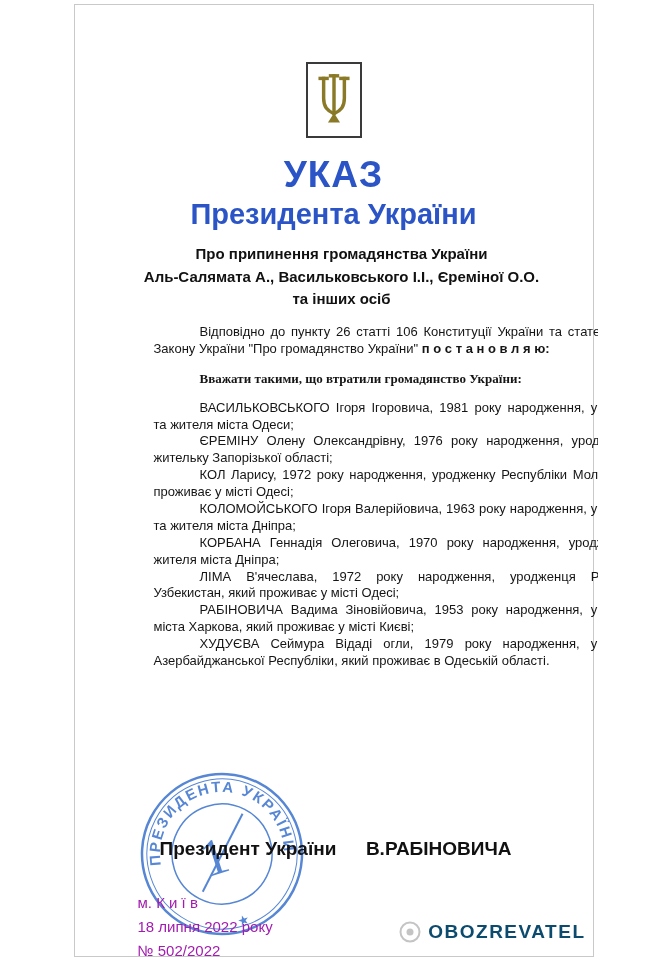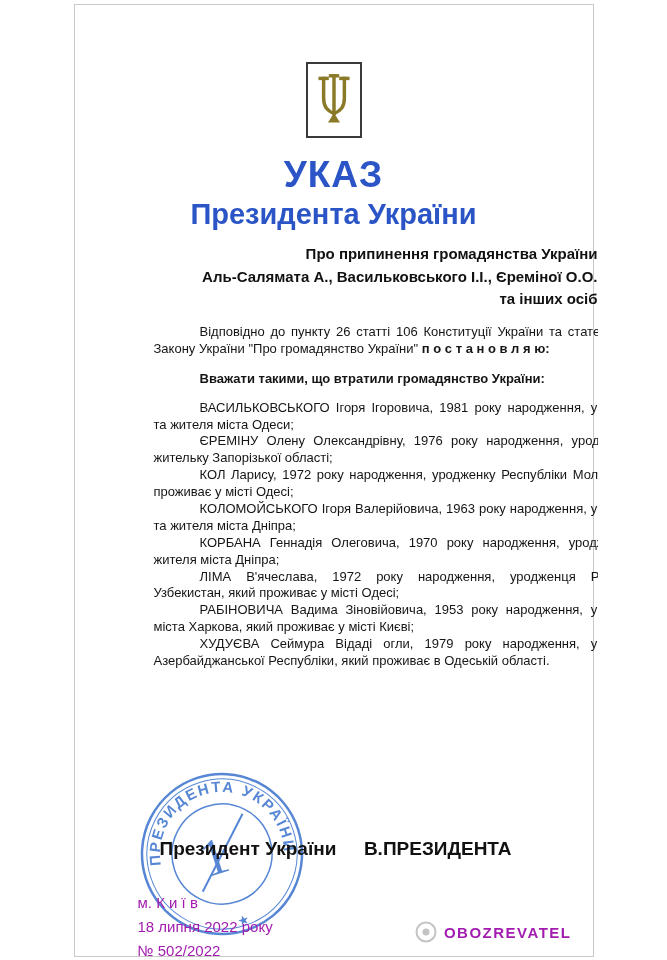--- a/index.html
+++ b/index.html
@@ -14,47 +14,47 @@
   }
   .emblem-box {
     position:absolute; top:62px; left:50%; transform:translateX(-50%);
     width:52px; height:72px; border:2px solid #3a3a3a;
     display:flex; align-items:center; justify-content:center; background:#fff;
   }
   .title-block { position:absolute; top:156px; left:0; width:100%; text-align:center; color:#2b55c6; }
   .title-1 { font-size:37px; font-weight:bold; letter-spacing:1px; line-height:1.05; }
   .title-2 { font-size:29px; font-weight:bold; margin-top:3px; }
   .subject {
-    position:absolute; top:243px; left:0; width:100%;
-    text-align:right; font-weight:bold; font-size:15px; line-height:1.5; color:#111;
+    position:absolute; top:243px; left:8px; width:100%;
+    text-align:center; font-weight:bold; font-size:15px; line-height:1.5; color:#111;
   }
   .body-text {
     position:absolute; top:324px; left:84px; width:503px;
     font-size:13px; line-height:1.3; text-align:justify; color:#151515;
   }
   .body-text p { margin:0; text-indent:46px; }
   .body-text p.intro { margin-bottom:13px; }
-  .body-text p.directive { font-weight:bold; margin-bottom:12px; }
+  .body-text p.directive { font-weight:bold; margin-bottom:12px;font-family:Liberation Serif, serif; }
   .sig-row {
     position:absolute; top:838px; left:90px; right:86px;
     display:flex; justify-content:space-between; align-items:baseline;
     font-weight:bold; font-size:19px; color:#111; z-index:3;
   }
   .stamp {
     position:absolute; left:64px; top:766px; width:176px; height:176px;
     transform:rotate(-18deg); opacity:0.88; z-index:2; pointer-events:none;
   }
   .footer-block {
     position:absolute; left:68px; top:891px; font-size:15px; line-height:1.6;
     color:#a21caf; z-index:3;
   }
   .watermark {
-    position:absolute; right:26px; top:921px;
+    position:absolute; right:12px; top:921px;
     display:flex; align-items:center; gap:7px;
-    color:#a21caf; font-size:15px; font-weight:bold; letter-spacing:1.5px; z-index:3;
+    color:#0c4a6e; font-size:19px; font-weight:bold; letter-spacing:1.5px; z-index:3;
   }
 </style>
 </head>
 <body>
 
 <div class="page">
 
   <div class="page-frame"></div>
 
   <div class="emblem-box">
@@ -109,21 +109,21 @@
         <textPath href="#stamp-arc" startOffset="8">ПРЕЗИДЕНТА  УКРАЇНИ</textPath>
       </text>
       <line x1="58" y1="118" x2="120" y2="56" stroke="#3f76cf" stroke-width="2"></line>
       <text x="80" y="106" font-size="52" fill="#3f76cf" text-anchor="middle" font-family="Liberation Serif, serif">1</text>
       <text x="88" y="162" font-size="13" fill="#3f76cf" text-anchor="middle">★</text>
     </svg>
   </div>
 
   <div class="sig-row">
     <span>Президент України</span>
-    <span>В.ПРЕЗИДЕНТА</span>
+    <span>В.РАБІНОВИЧА</span>
   </div>
 
   <div class="footer-block">
     <div>м. К и ї в</div>
     <div>18 липня 2022 року</div>
     <div>№ 502/2022</div>
   </div>
 
   <div class="watermark">
     <svg width="22" height="22" viewBox="0 0 22 22" aria-hidden="true">

